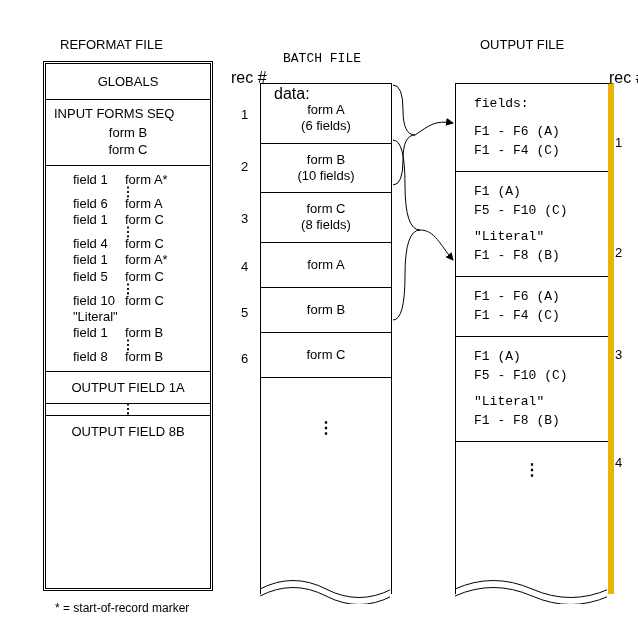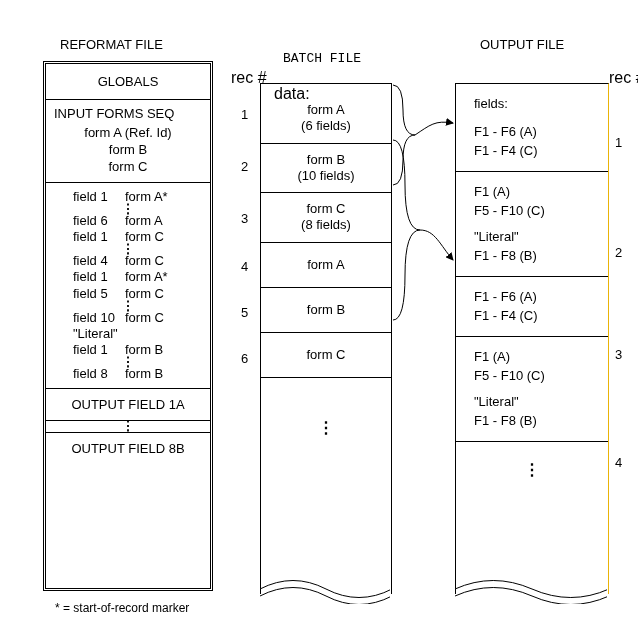--- a/index.html
+++ b/index.html
@@ -73,22 +73,23 @@
 }
 
 
 .out-col {
   position: absolute;
   left: 440px;
   top: 68px;
   width: 152px;
   height: 510px;
   border-left: 1px solid #000;
-  border-right: 1px solid #eab308;
+  border-right: 6px solid #eab308;
   border-top: 1px solid #000;
+  font-family: Liberation Mono, monospace;
 }
 .out-cell {
   border-bottom: 1px solid #000;
   padding: 10px 4px 10px 18px;
   line-height: 1.5;
 }
 .out-num {
   position: absolute;
   left: 600px;
   font-size: 13px;
@@ -117,21 +118,20 @@
   <div class="col-title" style="left:465px; top:22px;">OUTPUT FILE</div>
 
   <div class="rec-label" style="left:216px; top:54px;">rec #</div>
   <div class="rec-label" style="left:594px; top:54px;">rec #</div>
 
   <div class="reformat-outer">
     <div class="ref-sec ref-head">GLOBALS</div>
     <div class="ref-sec">
       <div style="">INPUT FORMS SEQ</div>
       <div class="ref-lines">
-        <div>form A (Ref. Id)</div>
         <div>form B</div>
         <div>form C</div>
       </div>
     </div>
     <div class="ref-sec">
       <div class="defrow">
           <span>field 1</span>
           <span>form A*</span>
         </div>
       <div class="vdots">⋮</div>

